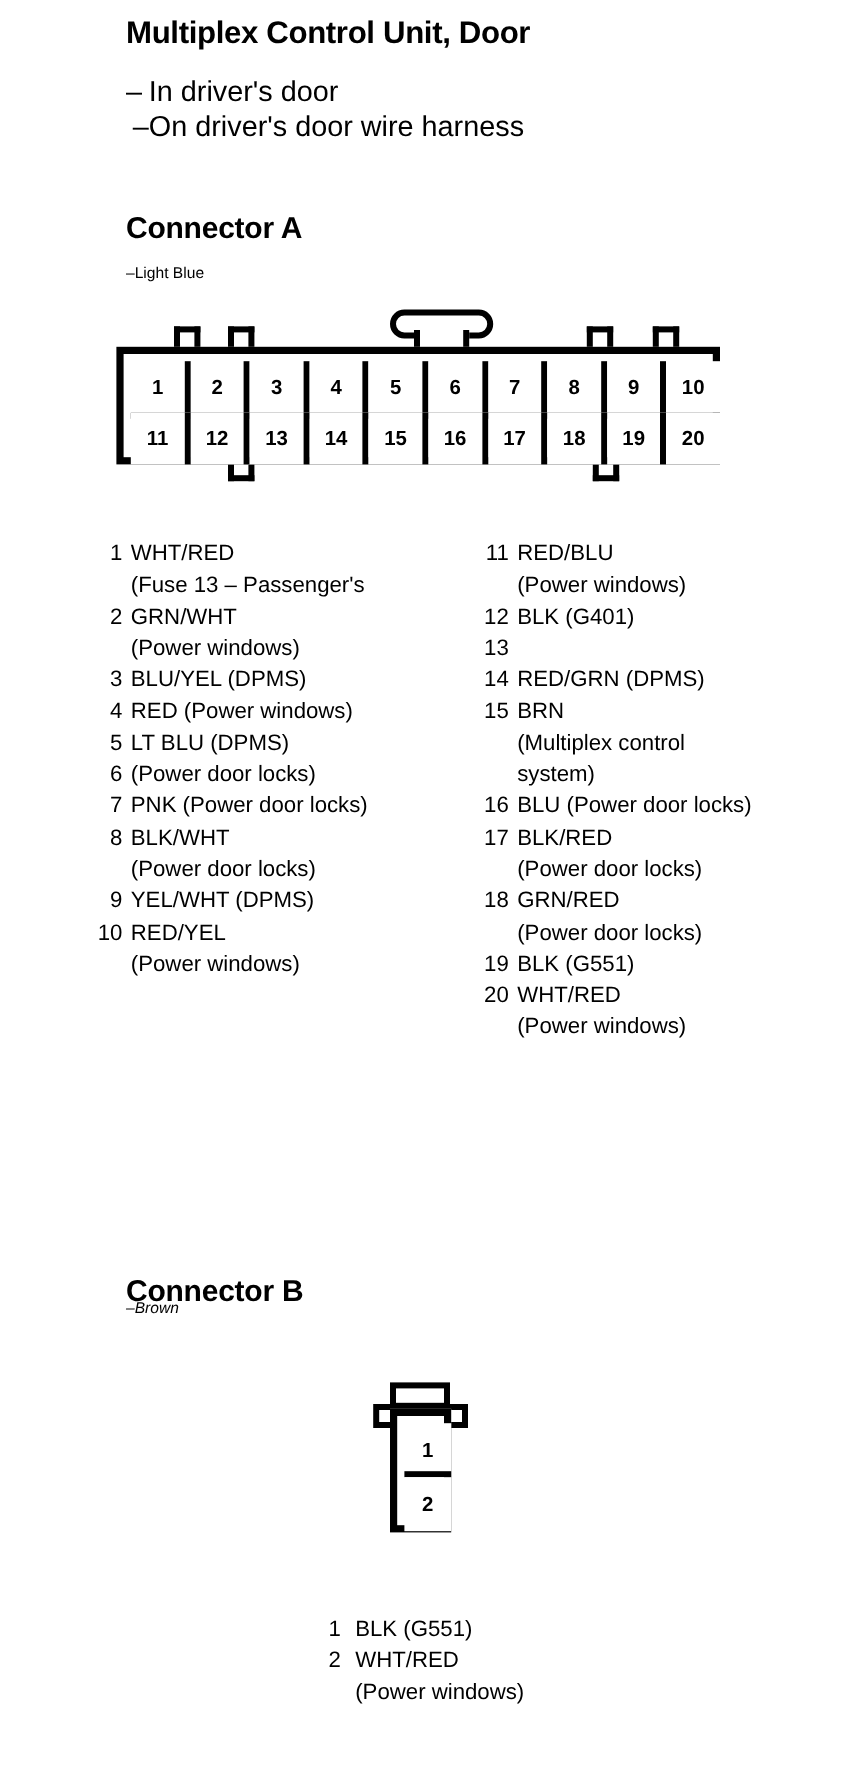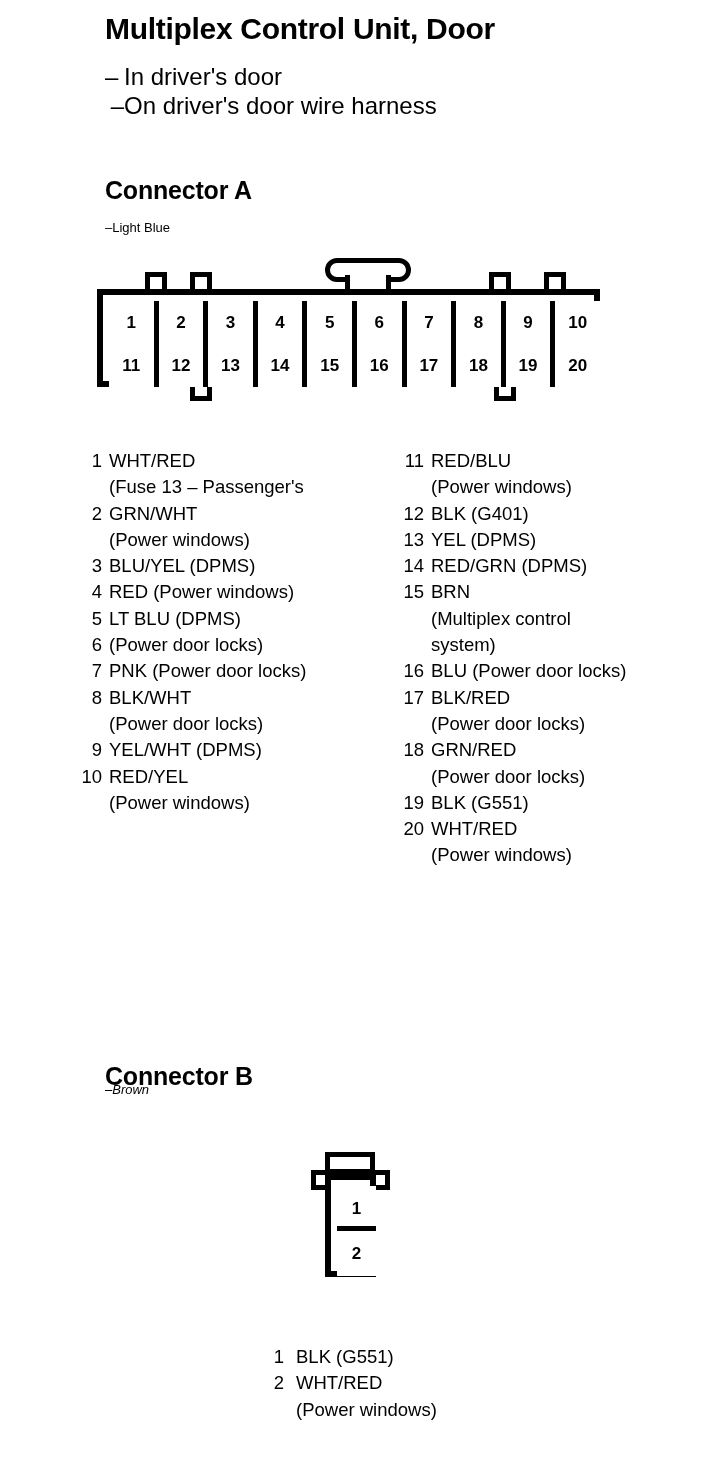--- a/index.html
+++ b/index.html
@@ -15,21 +15,21 @@
     font-family: "Liberation Sans", sans-serif;
     color: #000000;
     overflow: hidden;
   }
 
   
   .page-title {
     position: absolute;
     left: 105px;
     top: 12px;
-    font-size: 30px;
+    font-size: 26px;
     font-weight: bold;
     letter-spacing: -0.3px;
     white-space: nowrap;
   }
   .bullet-line {
     position: absolute;
     left: 105px;
     font-size: 24px;
     white-space: nowrap;
   }
@@ -369,23 +369,20 @@
       </span>
     </div>
     <div class="pin-entry">
       <span class="pin-num">12</span>
       <span class="pin-desc">
         <span class="d-line">BLK (G401)</span>
       </span>
     </div>
     <div class="pin-entry">
       <span class="pin-num">13</span>
-      <span class="pin-desc">
-        <span class="d-line">YEL (DPMS)</span>
-      </span>
     </div>
     <div class="pin-entry">
       <span class="pin-num">14</span>
       <span class="pin-desc">
         <span class="d-line">RED/GRN (DPMS)</span>
       </span>
     </div>
     <div class="pin-entry">
       <span class="pin-num">15</span>
       <span class="pin-desc">

